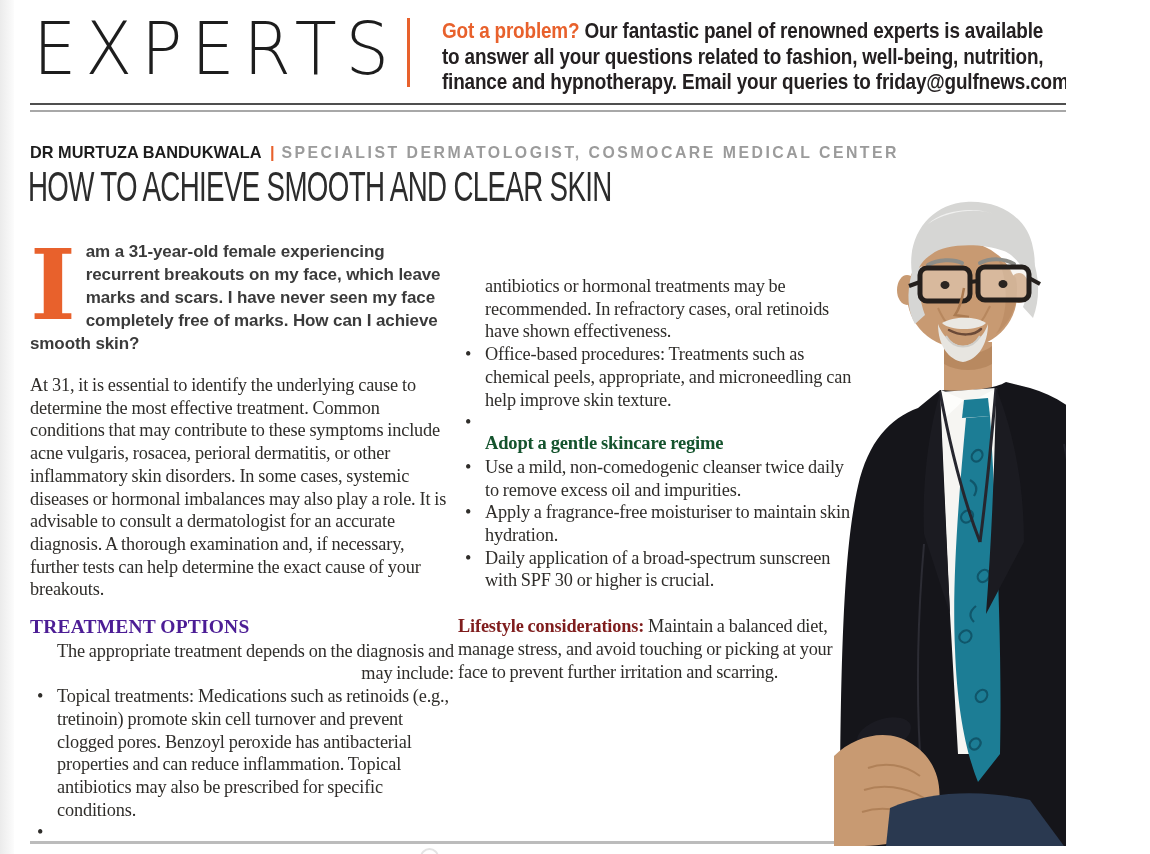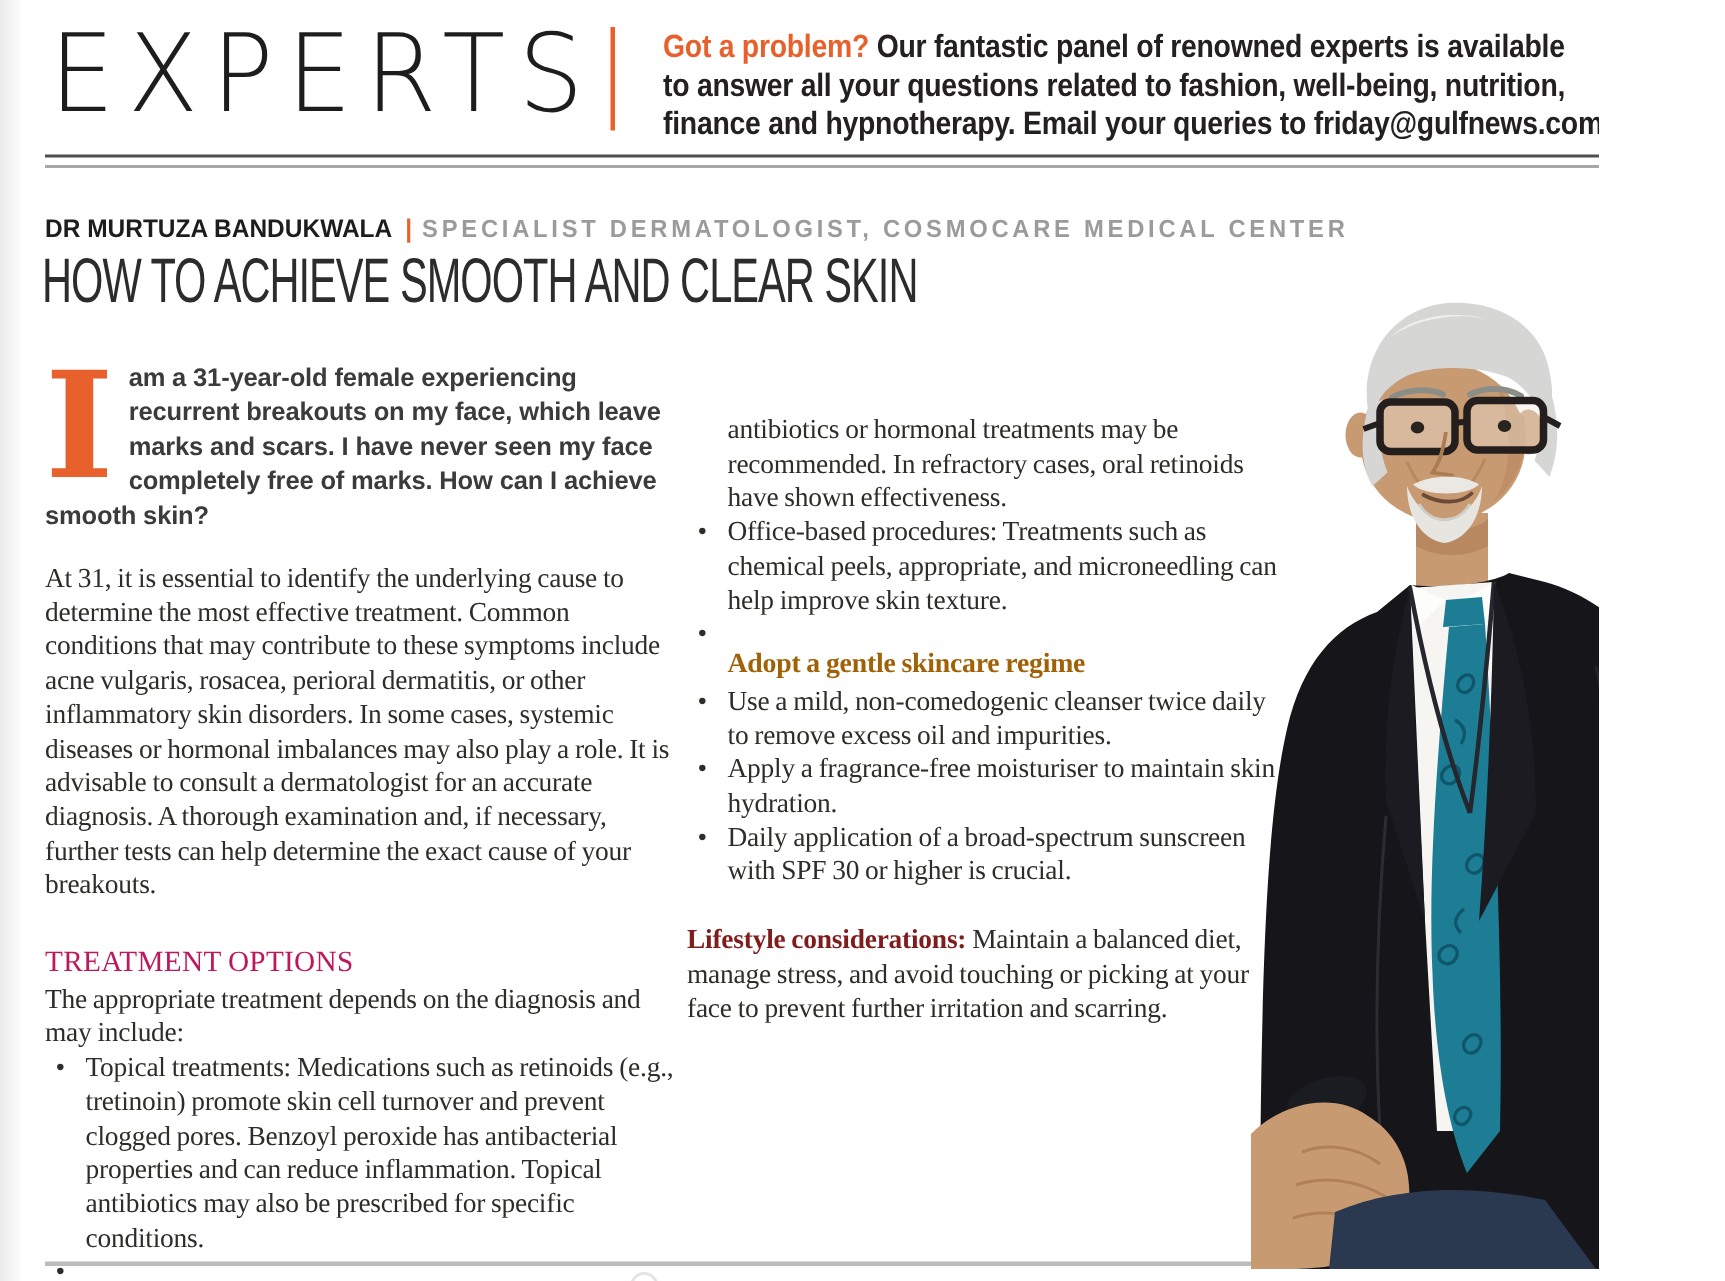--- a/index.html
+++ b/index.html
@@ -38,27 +38,27 @@
   .col{font-size:18.3px;line-height:22.7px;color:#2f2d2a;letter-spacing:-0.15px;word-spacing:-0.5px;}
   .col-left{left:30px;top:240px;width:424px;}
   .col-right{left:458px;top:242px;width:402px;margin-top:33px;}
 
   .question{font-family:"Liberation Sans",sans-serif;font-weight:bold;font-size:17px;
     line-height:23px;color:#3b3b3b;letter-spacing:-0.1px;word-spacing:0;}
   .dropcap{float:left;font-family:"DejaVu Serif",serif;font-weight:bold;font-size:98px;
     line-height:82px;color:var(--accent,#e8612c);margin:4px 10px 0 0;}
 
   .answer{margin:19px 0 0 0;}
-  .t-heading{font-weight:normal;font-size:19.5px;letter-spacing:0.2px;color:#be185d;margin:30px 0 1px 0;}
-  .t-intro{margin:0;}
+  .t-heading{font-weight:bold;font-size:19.5px;letter-spacing:0.2px;color:#4c1d95;margin:15px 0 1px 0;}
+  .t-intro{margin:0;text-align:right;}
   ul.bullets{list-style:none;margin:0;padding:0;}
   ul.bullets li{position:relative;padding-left:27px;margin:0;}
   ul.bullets .dot{position:absolute;left:7px;top:0;}
   .cont{padding-left:27px;margin:0;}
-  .sub-heading{font-weight:bold;font-size:18.5px;padding-left:27px;margin:21px 0 1px 0;color:#a16207;}
+  .sub-heading{font-weight:bold;font-size:18.5px;padding-left:27px;margin:21px 0 1px 0;color:#14532d;}
   .lifestyle{margin:23px 0 0 0;}
   .lifestyle .lead{font-weight:bold;color:#7f1d1d;}
 
   
   .bottom-rule{left:30px;top:841px;width:1078px;height:3px;background:#bcbcbc;z-index:1;}
   .faint-circle{left:420px;top:848px;width:15px;height:15px;border-radius:50%;
     border:2px solid #e4e4e4;background:#fff;z-index:0;}
   .faint-sq{top:847px;width:15px;height:10px;background:#ededed;z-index:2;}
   .faint-sq.a{left:1116px;} .faint-sq.b{left:1138px;}
 

